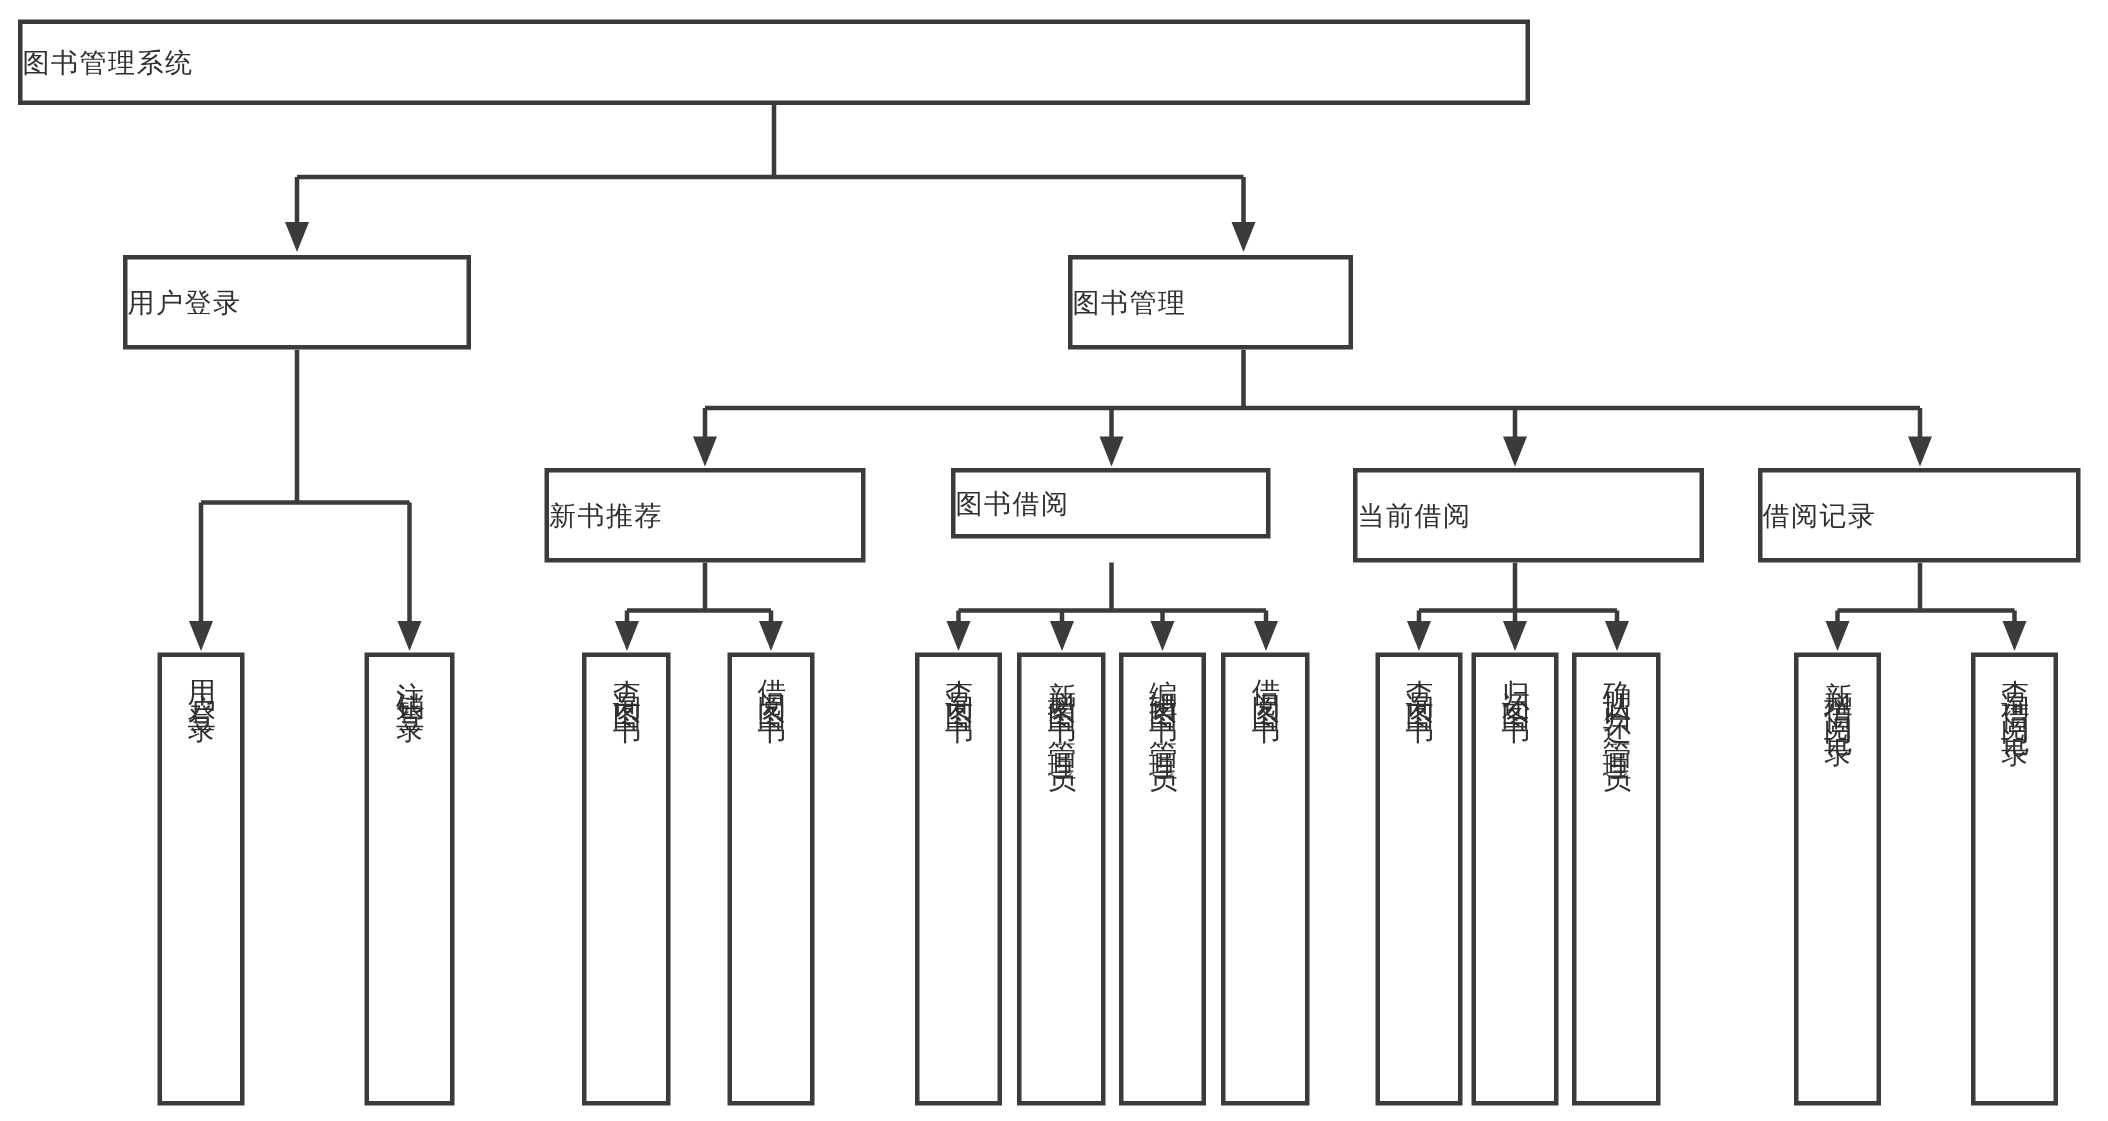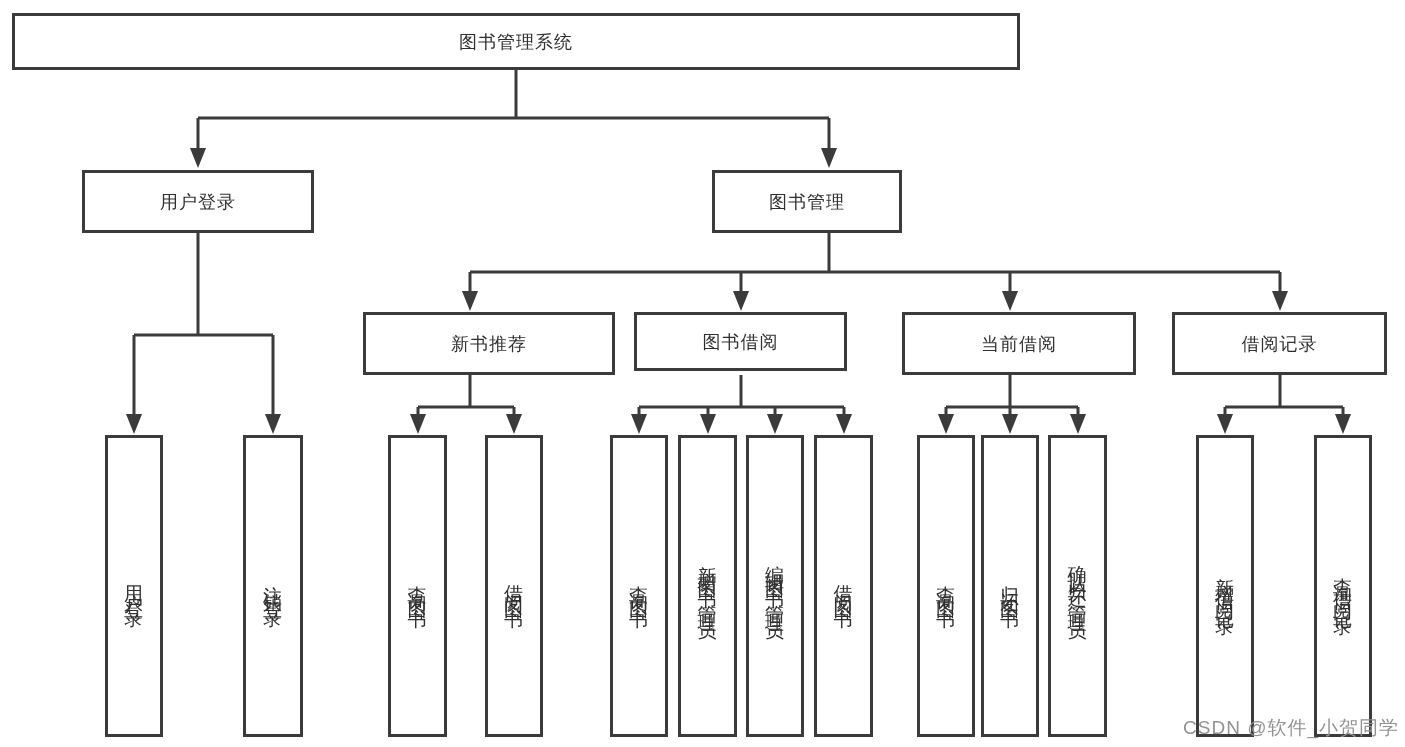--- a/index.html
+++ b/index.html
@@ -17,21 +17,21 @@
     width: 1405px; height: 747px;
     pointer-events: none;
   }
   .box {
     position: absolute;
     box-sizing: border-box;
     background: #ffffff;
     border: 3px solid #3b3b3b;
     display: flex;
     align-items: center;
-    justify-content: center;
+    justify-content: flex-start;
     color: #2f2f2f;
     line-height: 1;
     z-index: 2;
   }
   .box.h { font-size: 18px; letter-spacing: 1px; }
   .box.v {
     writing-mode: vertical-rl;
     text-orientation: mixed;
     font-size: 19px;
     letter-spacing: 8px;
@@ -89,24 +89,24 @@
     <span>图书管理系统</span>
   </div>
 
   <div class="box h" style="left:82px; top:170px; width:232px; height:63px">
     <span>用户登录</span>
   </div>
   <div class="box h" style="left:712px; top:170px; width:190px; height:63px">
     <span>图书管理</span>
   </div>
 
-  <div class="box h" style="left:363px; top:312px; width:252px; height:63px">
+  <div class="box h" style="left:363px; top:312px; width:214px; height:63px">
     <span>新书推荐</span>
   </div>
-  <div class="box h" style="left:634px; top:312px; width:213px; height:59px">
+  <div class="box h" style="left:634px; top:312px; width:213px; height:47px">
     <span>图书借阅</span>
   </div>
   <div class="box h" style="left:902px; top:312px; width:234px; height:63px">
     <span>当前借阅</span>
   </div>
   <div class="box h" style="left:1172px; top:312px; width:215px; height:63px">
     <span>借阅记录</span>
   </div>
 
   <div class="box v" style="left:105px; top:435px; width:58px; height:302px">
@@ -146,15 +146,14 @@
     <span>确认归还（管理员）</span>
   </div>
 
   <div class="box v" style="left:1196px; top:435px; width:58px; height:302px">
     <span>新增借阅记录</span>
   </div>
   <div class="box v" style="left:1314px; top:435px; width:58px; height:302px">
     <span>查询借阅记录</span>
   </div>
 
-  <div class="watermark">CSDN @软件_小贺同学</div>
 
 </div>
 
 </body></html>

